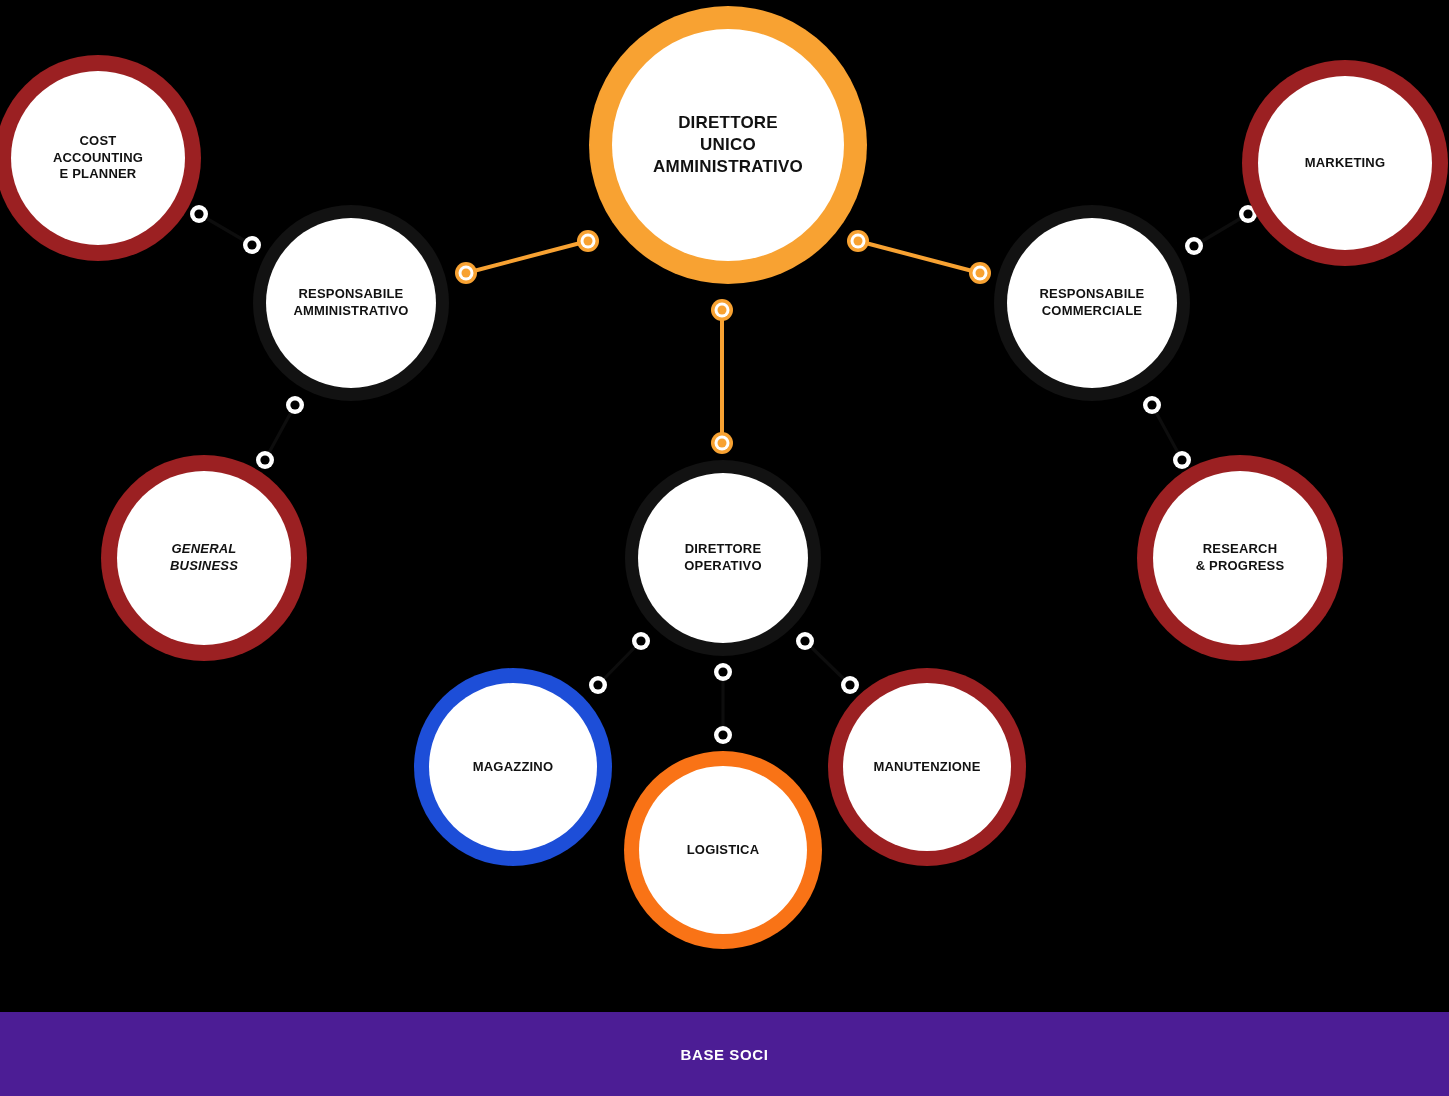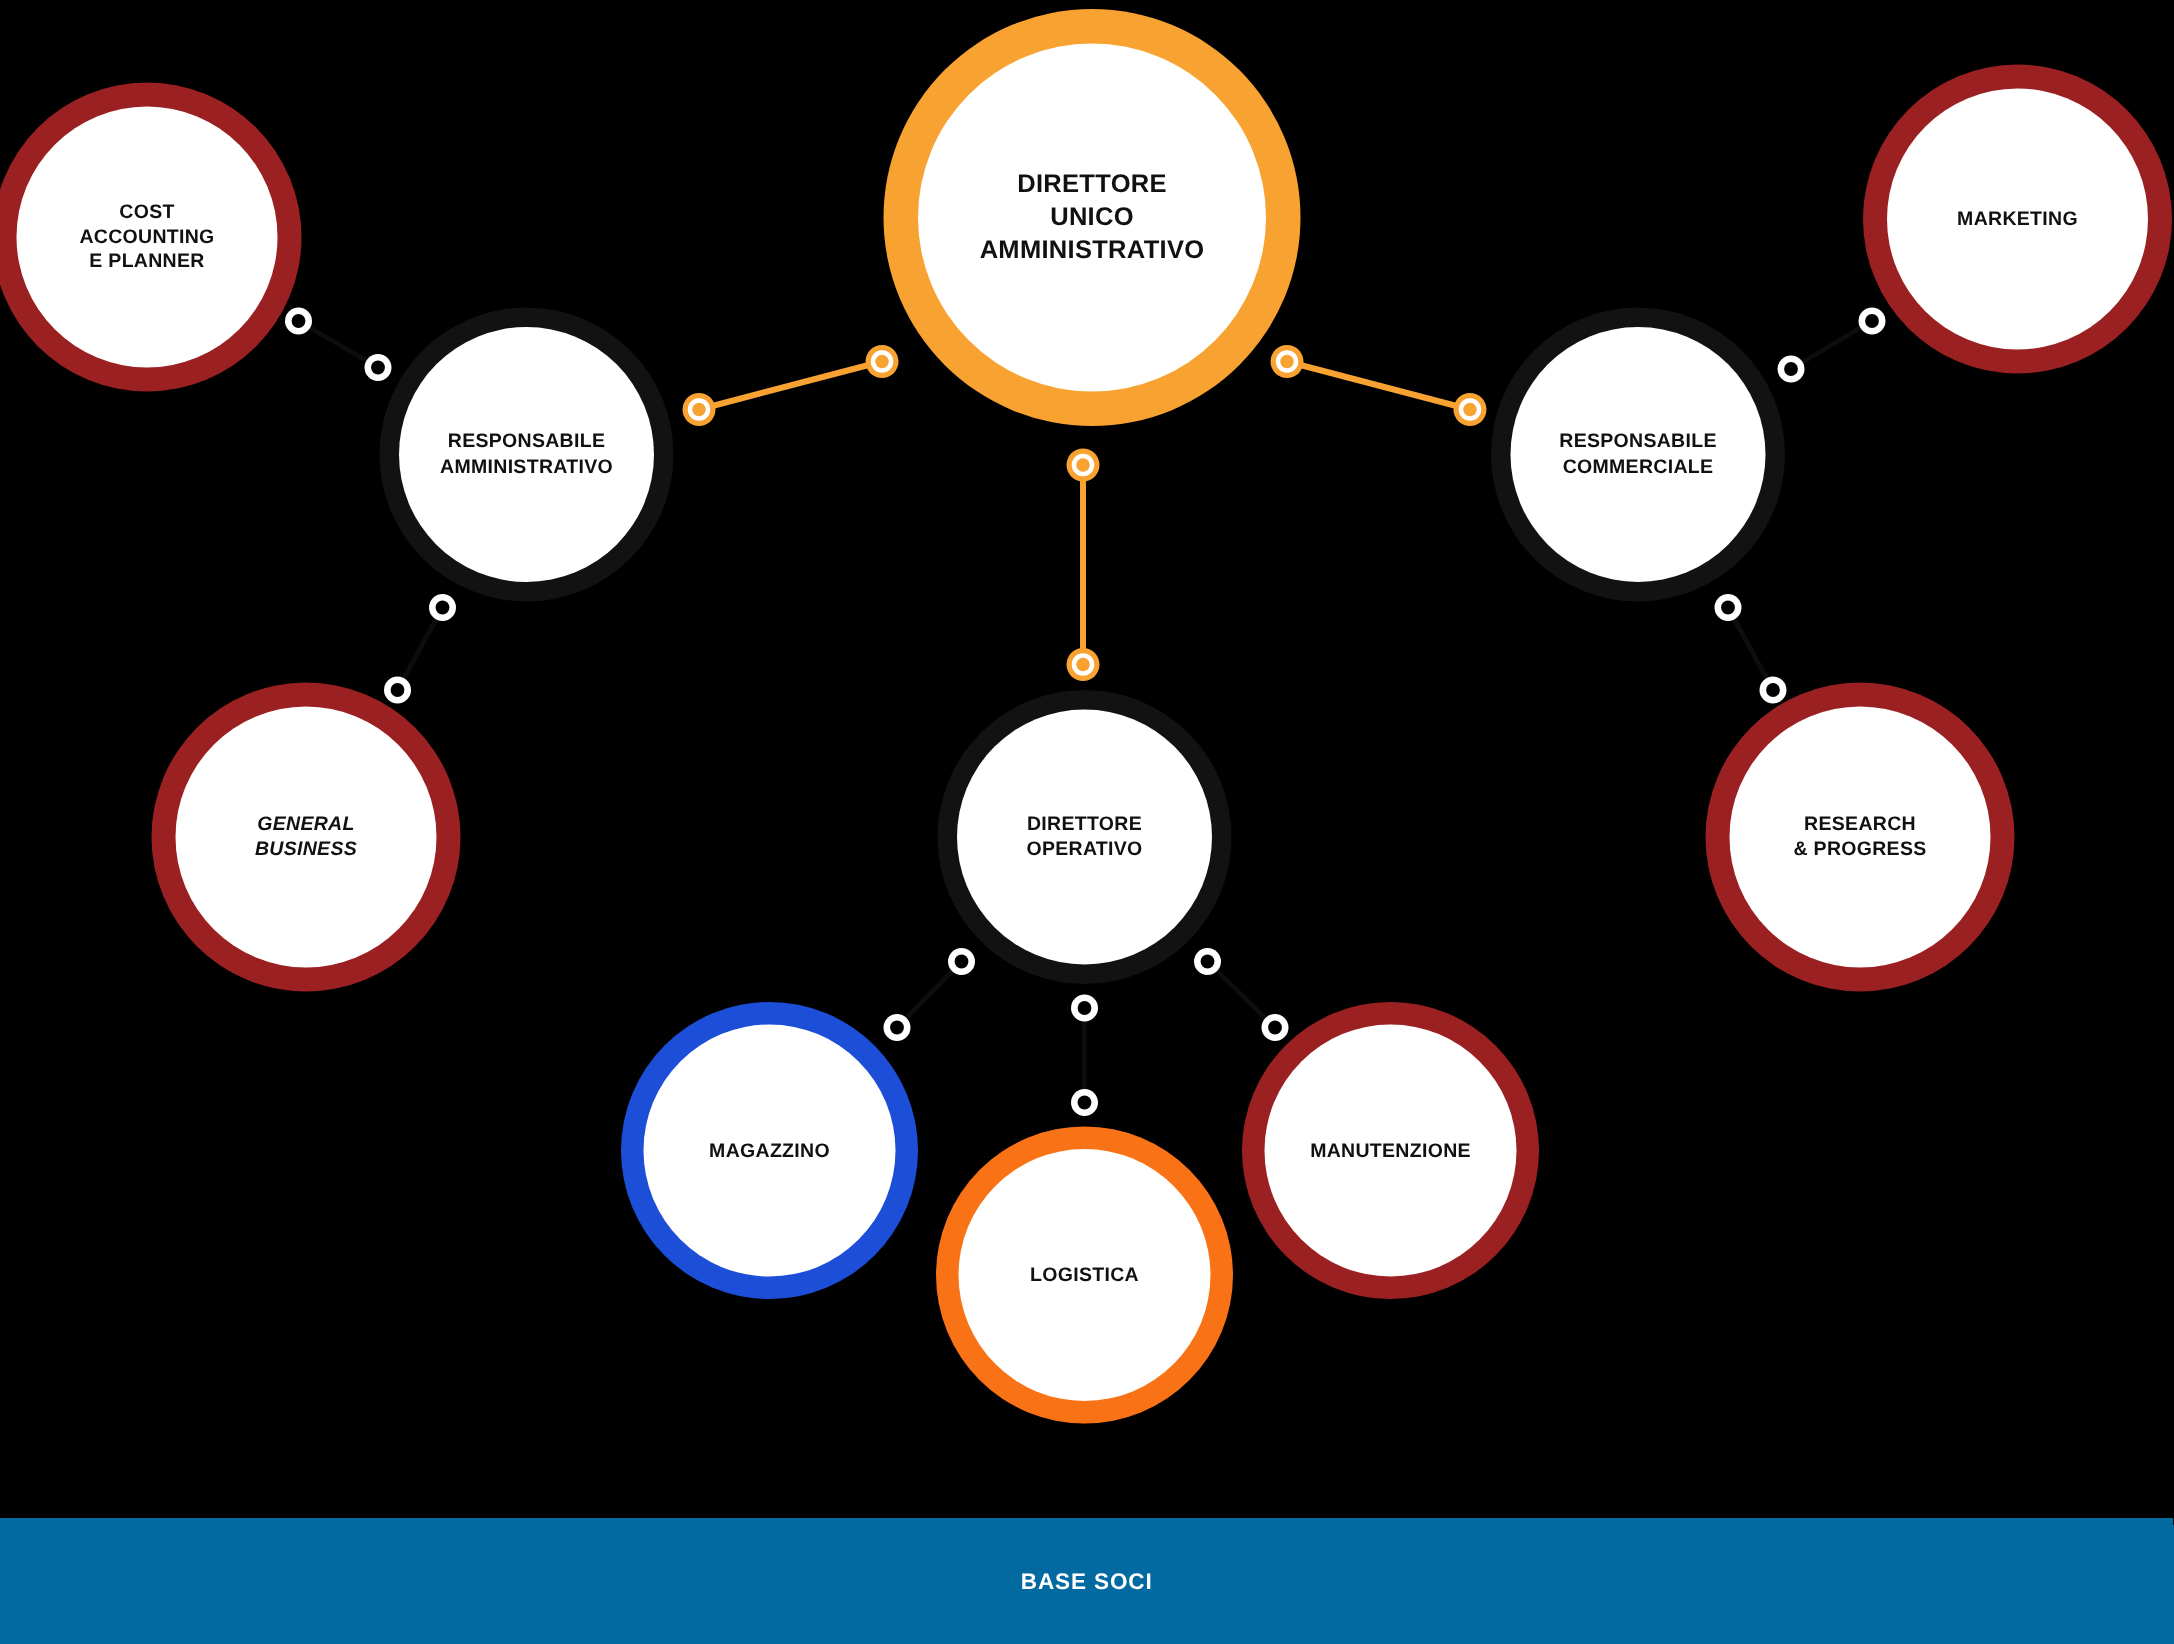--- a/index.html
+++ b/index.html
@@ -50,21 +50,21 @@
     line-height: 1.28;
     letter-spacing: 0.2px;
     text-transform: uppercase;
     white-space: pre-line;
     padding: 0 6px;
   }
   .base-bar {
     position: absolute;
     left: 0;
     width: 1449px;
-    background: #0369a1;
+    background: #4c1d95;
     display: flex;
     align-items: center;
     justify-content: center;
   }
   .base-bar-label {
     color: #ffffff;
     font-weight: 700;
     font-size: 15px;
     letter-spacing: 0.6px;
     text-transform: uppercase;
@@ -174,21 +174,21 @@
           <span class="node-label" style="font-size: 13px;">RESPONSABILE
 AMMINISTRATIVO</span>
         </div>
       </div>
       <div class="node" style="left: 101px; top: 455px; width: 206px; height: 206px; background: rgb(155, 32, 34); font-style: italic;">
         <div class="node-inner" style="margin: 16px; width: 174px; height: 174px;">
           <span class="node-label" style="font-size: 13px;">GENERAL
 BUSINESS</span>
         </div>
       </div>
-      <div class="node" style="left: 1242px; top: 43px; width: 206px; height: 206px; background: rgb(155, 32, 34);">
+      <div class="node" style="left: 1242px; top: 60px; width: 206px; height: 206px; background: rgb(155, 32, 34);">
         <div class="node-inner" style="margin: 16px; width: 174px; height: 174px;">
           <span class="node-label" style="font-size: 13px;">MARKETING</span>
         </div>
       </div>
       <div class="node" style="left: 994px; top: 205px; width: 196px; height: 196px; background: rgb(18, 18, 18);">
         <div class="node-inner" style="margin: 13px; width: 170px; height: 170px;">
           <span class="node-label" style="font-size: 13px;">RESPONSABILE
 COMMERCIALE</span>
         </div>
       </div>

